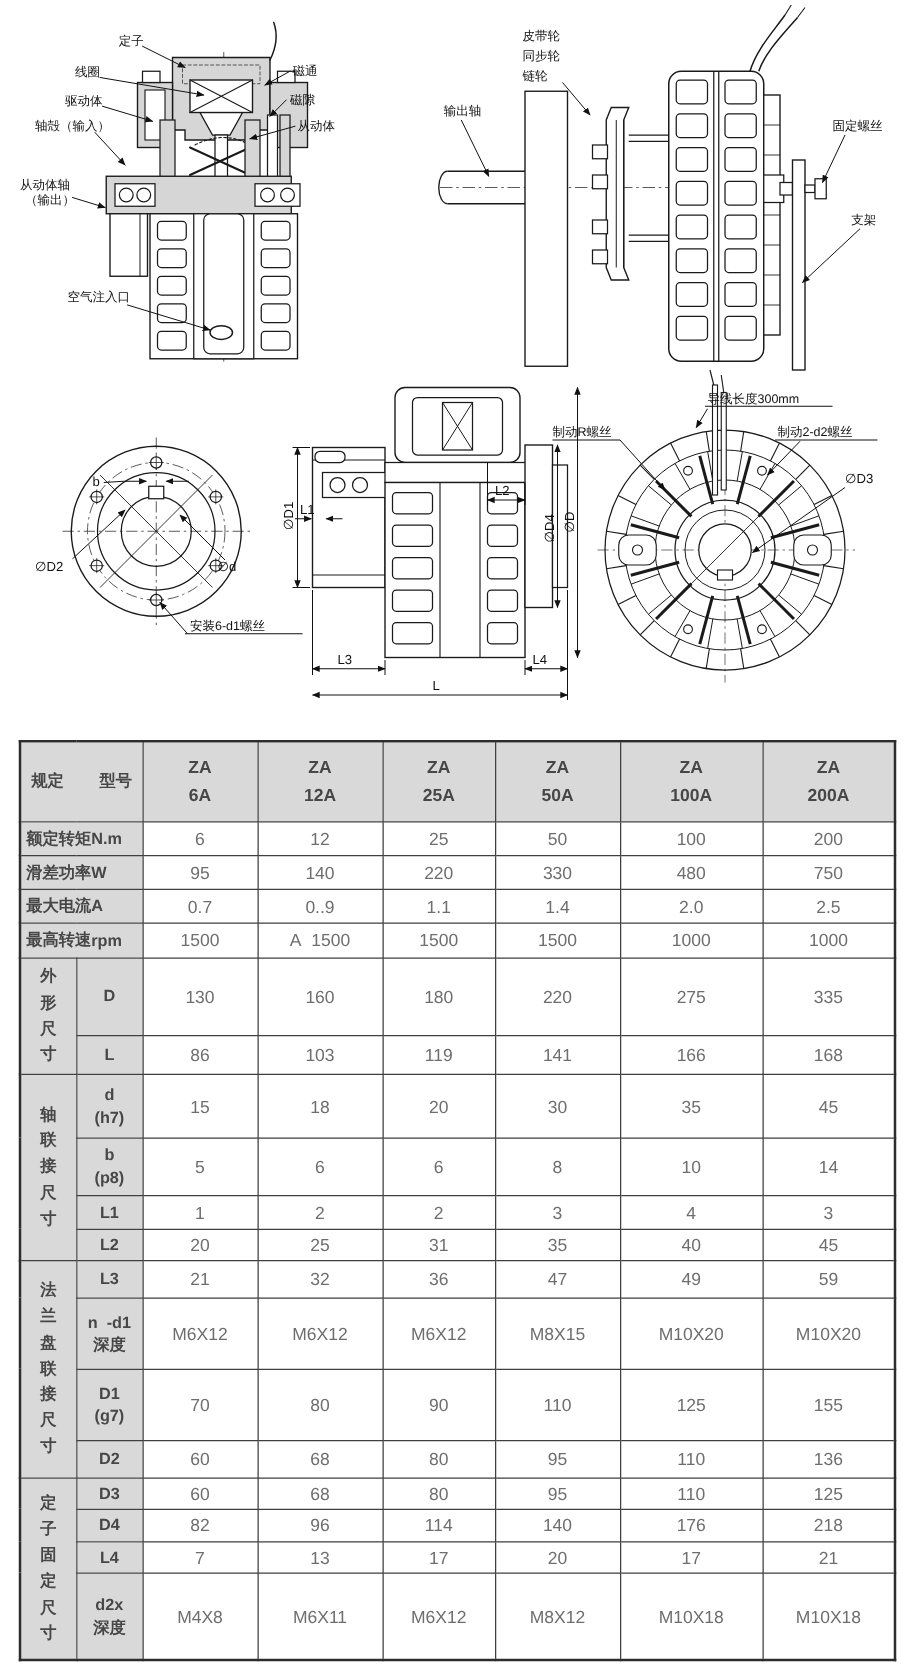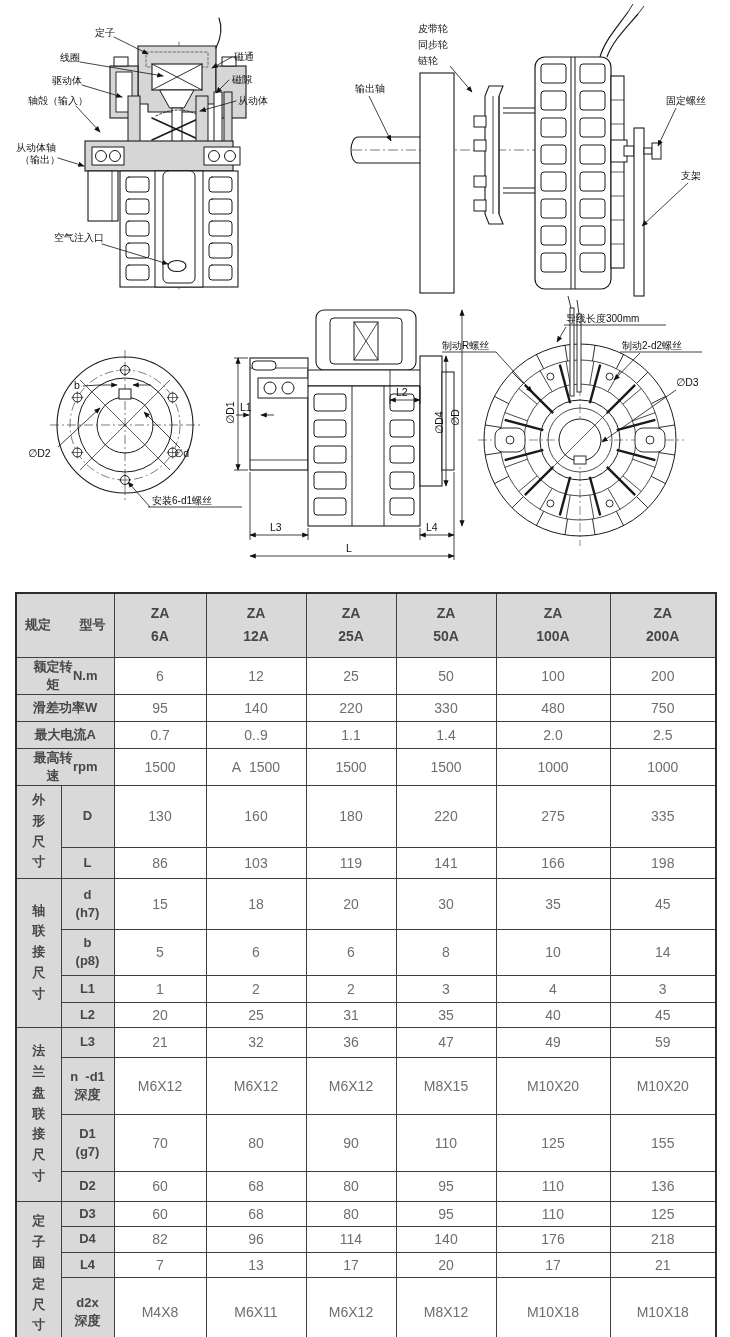--- a/index.html
+++ b/index.html
@@ -8,21 +8,21 @@
   svg{display:block;}
   svg text{font-family:"Liberation Sans","DejaVu Sans",sans-serif;fill:#111111;}
   .lbl{font-size:10px;}
   .dim{font-size:10.5px;}
   
   table.spec{border-collapse:collapse;table-layout:fixed;width:700px;margin-left:15px;border:2px solid #2d2d2d;}
   table.spec th,table.spec td{border:1.5px solid #3f3f3f;padding:0;text-align:center;vertical-align:middle;overflow:hidden;}
   table.spec th{background:#d9d9d9;color:#474747;font-weight:bold;font-size:13px;}
   table.spec td{background:#ffffff;color:#6e6e6e;font-weight:normal;font-size:14px;}
   .corner-inner{display:flex;justify-content:space-between;padding:0 8px;font-size:13px;}
-  .speclabel-inner{display:flex;justify-content:center;align-items:center;padding:0 16px;font-size:13px;}
+  .speclabel-inner{display:flex;justify-content:flex-start;align-items:center;padding:0 4px;font-size:13px;}
   .model-cell div{line-height:1.65;font-size:14px;}
   .sublabel-cell{white-space:pre-line;line-height:1.35;font-size:13px;}
   .vtext{display:inline-block;width:14px;font-size:13px;line-height:1.6;word-break:break-all;letter-spacing:0;}
 </style>
 </head>
 <body>
 
 <div class="drawings">
 <svg width="730" height="592" viewBox="0 0 730 592">
   <defs>
@@ -519,21 +519,21 @@
         <td class="value-cell">275</td>
         <td class="value-cell">335</td>
       </tr>
       <tr style="height: 31px;">
         <th class="sublabel-cell">L</th>
         <td class="value-cell">86</td>
         <td class="value-cell">103</td>
         <td class="value-cell">119</td>
         <td class="value-cell">141</td>
         <td class="value-cell">166</td>
-        <td class="value-cell">198</td>
+        <td class="value-cell">168</td>
       </tr>
       <tr style="height: 51px;">
         <th class="group-cell" rowspan="4"><span class="vtext">轴联接尺寸</span></th>
         <th class="sublabel-cell">d
 (h7)</th>
         <td class="value-cell">15</td>
         <td class="value-cell">18</td>
         <td class="value-cell">20</td>
         <td class="value-cell">30</td>
         <td class="value-cell">35</td>

